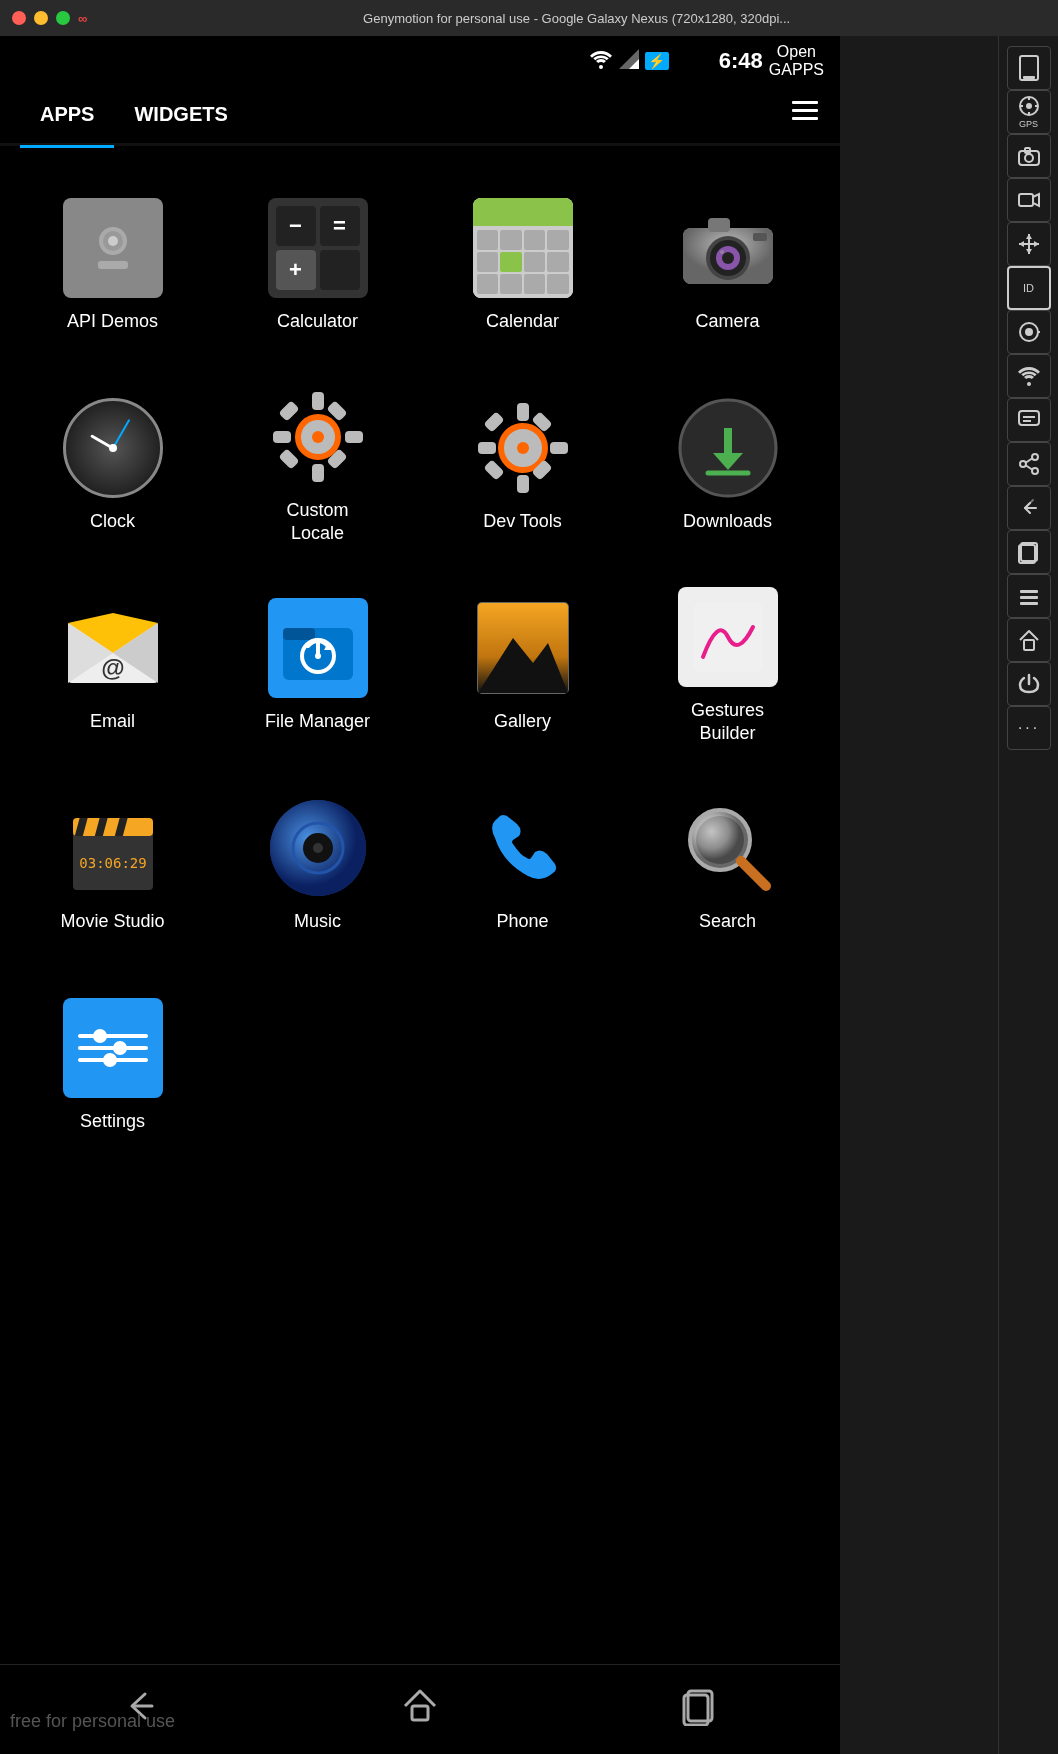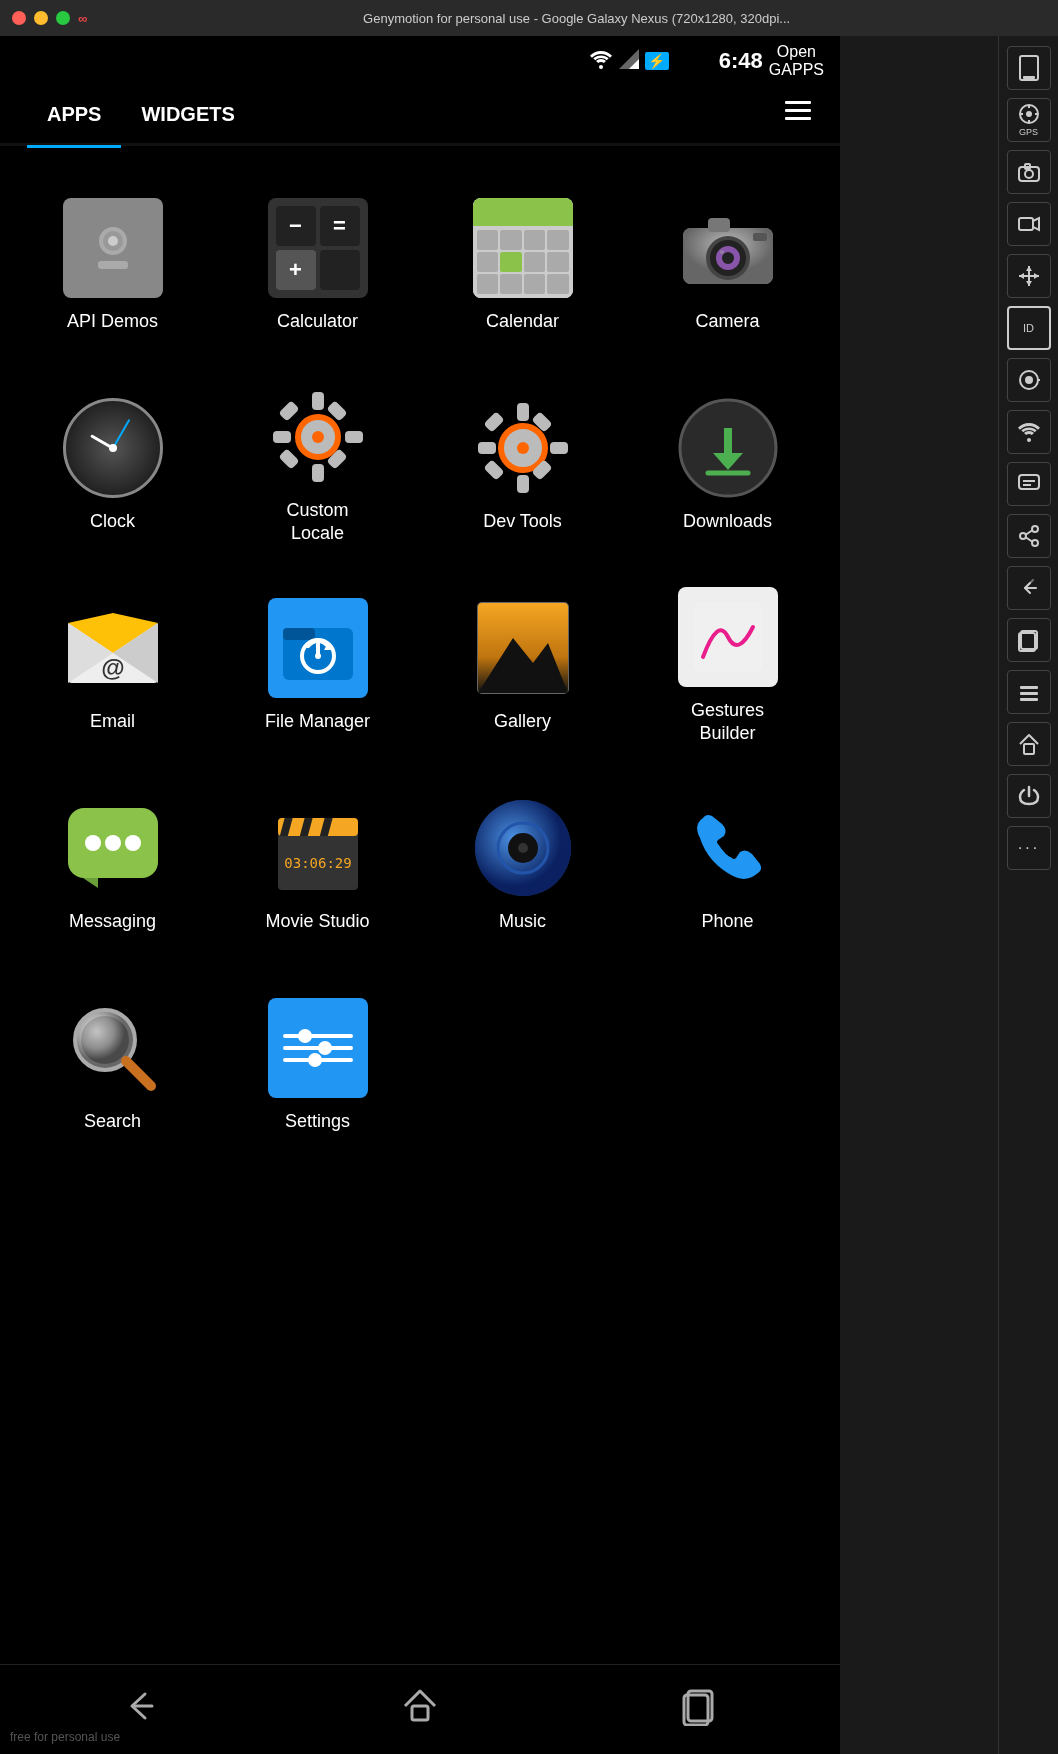--- a/index.html
+++ b/index.html
@@ -90,21 +90,21 @@
       font-size: 14px;
       padding: 1px 3px;
       border-radius: 2px;
     }
 
     
     .tabs-bar {
       background: #000;
       display: flex;
       align-items: center;
-      padding: 0 27px;
+      padding: 0 20px;
       height: 60px;
       border-bottom: 3px solid #111;
     }
     .tab {
       color: #fff;
       font-size: 20px;
       font-weight: bold;
       padding: 0 20px;
       height: 60px;
       display: flex;
@@ -172,39 +172,38 @@
     }
     .nav-btn {
       color: #aaa;
       font-size: 32px;
       cursor: pointer;
     }
 
     
     .watermark {
       position: absolute;
-      bottom: 10px;
+      bottom: 22px;
       left: 10px;
       color: #555;
-      font-size: 12px;
+      font-size: 18px;
     }
 
     
     .right-sidebar {
       position: absolute;
       top: 36px;
       right: 0;
       width: 60px;
       bottom: 0;
       background: #1a1a1a;
       display: flex;
       flex-direction: column;
       align-items: center;
       padding: 10px 0;
-      gap: 8px;
       border-left: 1px solid #333;
     }
     .sidebar-btn {
       width: 44px;
       height: 44px;
       display: flex;
       align-items: center;
       justify-content: center;
       color: #ccc;
       font-size: 20px;
@@ -618,32 +617,20 @@
           <svg width="80" height="80" viewBox="0 0 80 80">
             <rect x="5" y="5" width="70" height="70" rx="8" fill="#f0f0f0"></rect>
 
             <path d="M15 60 Q30 20 40 40 Q50 60 65 30" stroke="#e91e8c" stroke-width="4" fill="none" stroke-linecap="round"></path>
           </svg>
         </div>
       </div>
       <span class="app-label">Gestures<br>Builder</span>
     </div>
 
-    <div class="app-item">
-      <div class="app-icon">
-        <svg width="100" height="100" viewBox="0 0 100 100">
-          <rect x="5" y="10" width="90" height="70" rx="16" fill="#8bc34a"></rect>
-          <polygon points="20,80 35,90 35,80" fill="#6a9e38"></polygon>
-          <circle cx="30" cy="45" r="8" fill="white"></circle>
-          <circle cx="50" cy="45" r="8" fill="white"></circle>
-          <circle cx="70" cy="45" r="8" fill="white"></circle>
-        </svg>
-      </div>
-      <span class="app-label">Messaging</span>
-    </div>
 
     <div class="app-item">
       <div class="app-icon">
         <svg width="100" height="100" viewBox="0 0 100 100">
 
           <rect x="10" y="30" width="80" height="62" rx="4" fill="#333"></rect>
 
           <rect x="10" y="20" width="80" height="18" rx="4" fill="#f5a623"></rect>
 
           <rect x="22" y="20" width="8" height="18" fill="#222" transform="skewX(-15)"></rect>

